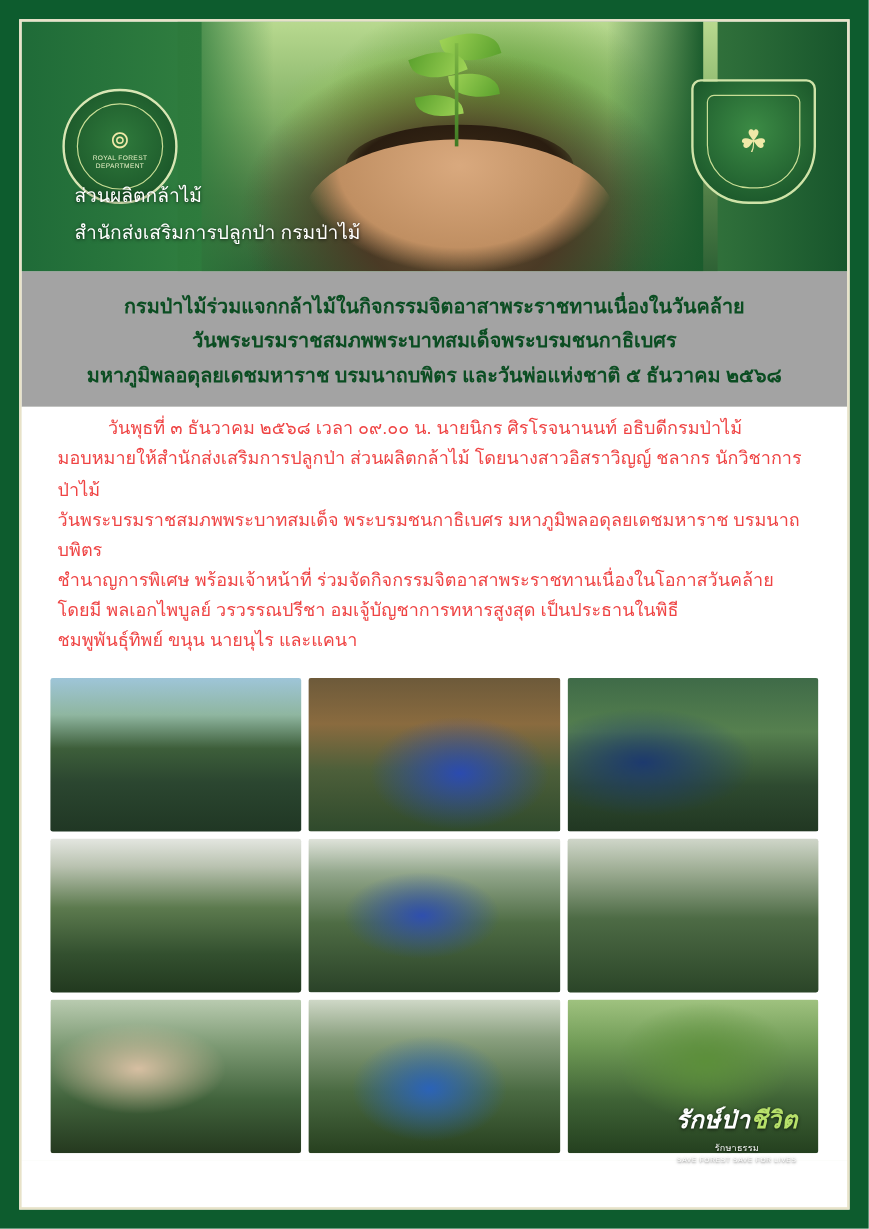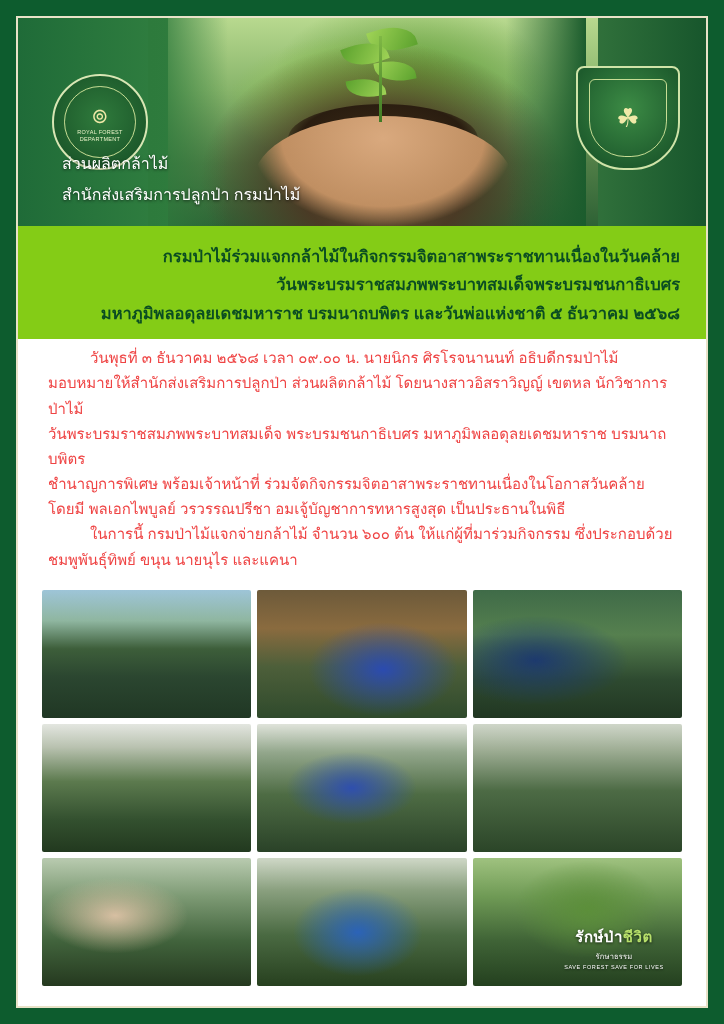--- a/index.html
+++ b/index.html
@@ -116,23 +116,23 @@
     left: 44px;
     bottom: 16px;
     color: #ffffff;
     font-size: 16px;
     line-height: 1.9;
     text-shadow: 0 1px 3px rgba(0,0,0,.65);
   }
 
   
   .title-block {
-    background: #84cc16;
+    background: #a3a3a3;
     padding: 16px 26px 12px 26px;
-    text-align: right;
+    text-align: center;
     flex: none;
   }
   .title-line {
     color: #0b4d22;
     font-size: 16.5px;
     line-height: 1.72;
     font-weight: bold;
   }
 
   
@@ -199,24 +199,25 @@
   .brand-logo {
     position: absolute;
     right: 28px;
     bottom: 36px;
     width: 128px;
     text-align: center;
     color: #ffffff;
     z-index: 5;
   }
   .brand-main {
-    font-size: 15px;
+    font-size: 20px;
     font-weight: bold;
     letter-spacing: .5px;
     text-shadow: 0 1px 3px rgba(0,0,0,.7);
+    font-style: italic;
   }
   .brand-main .hi { color: #ffffff; }
   .brand-main .green { color: #b7e06a; }
   .brand-sub {
     font-size: 7.5px;
     letter-spacing: .2px;
     text-shadow: 0 1px 2px rgba(0,0,0,.7);
     margin-top: 1px;
   }
   .brand-en {
@@ -271,25 +272,24 @@
     </div>
 
     <div class="title-block">
       <div class="title-line">กรมป่าไม้ร่วมแจกกล้าไม้ในกิจกรรมจิตอาสาพระราชทานเนื่องในวันคล้าย</div>
       <div class="title-line">วันพระบรมราชสมภพพระบาทสมเด็จพระบรมชนกาธิเบศร</div>
       <div class="title-line">มหาภูมิพลอดุลยเดชมหาราช บรมนาถบพิตร และวันพ่อแห่งชาติ ๕ ธันวาคม ๒๕๖๘</div>
     </div>
 
     <div class="body-block">
       <div class="body-p indent">วันพุธที่ ๓ ธันวาคม ๒๕๖๘ เวลา ๐๙.๐๐ น. นายนิกร ศิรโรจนานนท์ อธิบดีกรมป่าไม้</div>
-      <div class="body-p">มอบหมายให้สำนักส่งเสริมการปลูกป่า ส่วนผลิตกล้าไม้ โดยนางสาวอิสราวิญญ์ เขตหล นักวิชาการป่าไม้</div>
+      <div class="body-p">มอบหมายให้สำนักส่งเสริมการปลูกป่า ส่วนผลิตกล้าไม้ โดยนางสาวอิสราวิญญ์ ชลากร นักวิชาการป่าไม้</div>
       <div class="body-p">วันพระบรมราชสมภพพระบาทสมเด็จ พระบรมชนกาธิเบศร มหาภูมิพลอดุลยเดชมหาราช บรมนาถบพิตร</div>
       <div class="body-p">ชำนาญการพิเศษ พร้อมเจ้าหน้าที่ ร่วมจัดกิจกรรมจิตอาสาพระราชทานเนื่องในโอกาสวันคล้าย</div>
       <div class="body-p">โดยมี พลเอกไพบูลย์ วรวรรณปรีชา อมเจู้บัญชาการทหารสูงสุด เป็นประธานในพิธี</div>
-      <div class="body-p indent">ในการนี้ กรมป่าไม้แจกจ่ายกล้าไม้ จำนวน ๖๐๐ ต้น ให้แก่ผู้ที่มาร่วมกิจกรรม ซึ่งประกอบด้วย</div>
       <div class="body-p">ชมพูพันธุ์ทิพย์ ขนุน นายนุไร และแคนา</div>
     </div>
 
     <div class="photos">
       <div class="ph p1">
           <span class="tag"></span>
         </div>
       <div class="ph p2">
           <span class="tag"></span>
         </div>

